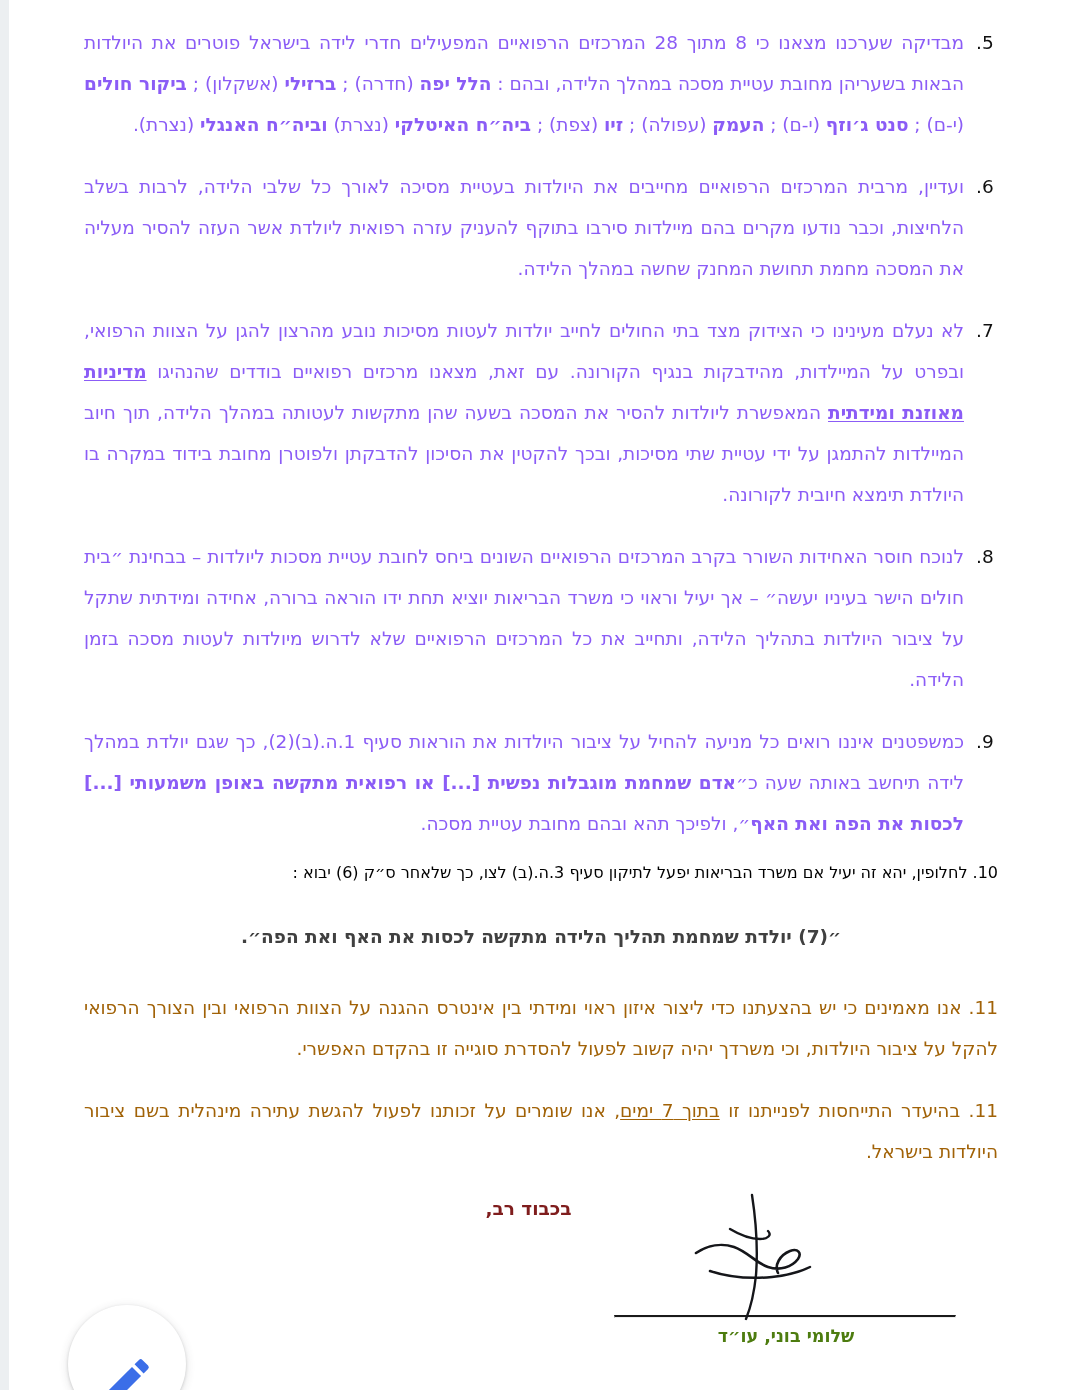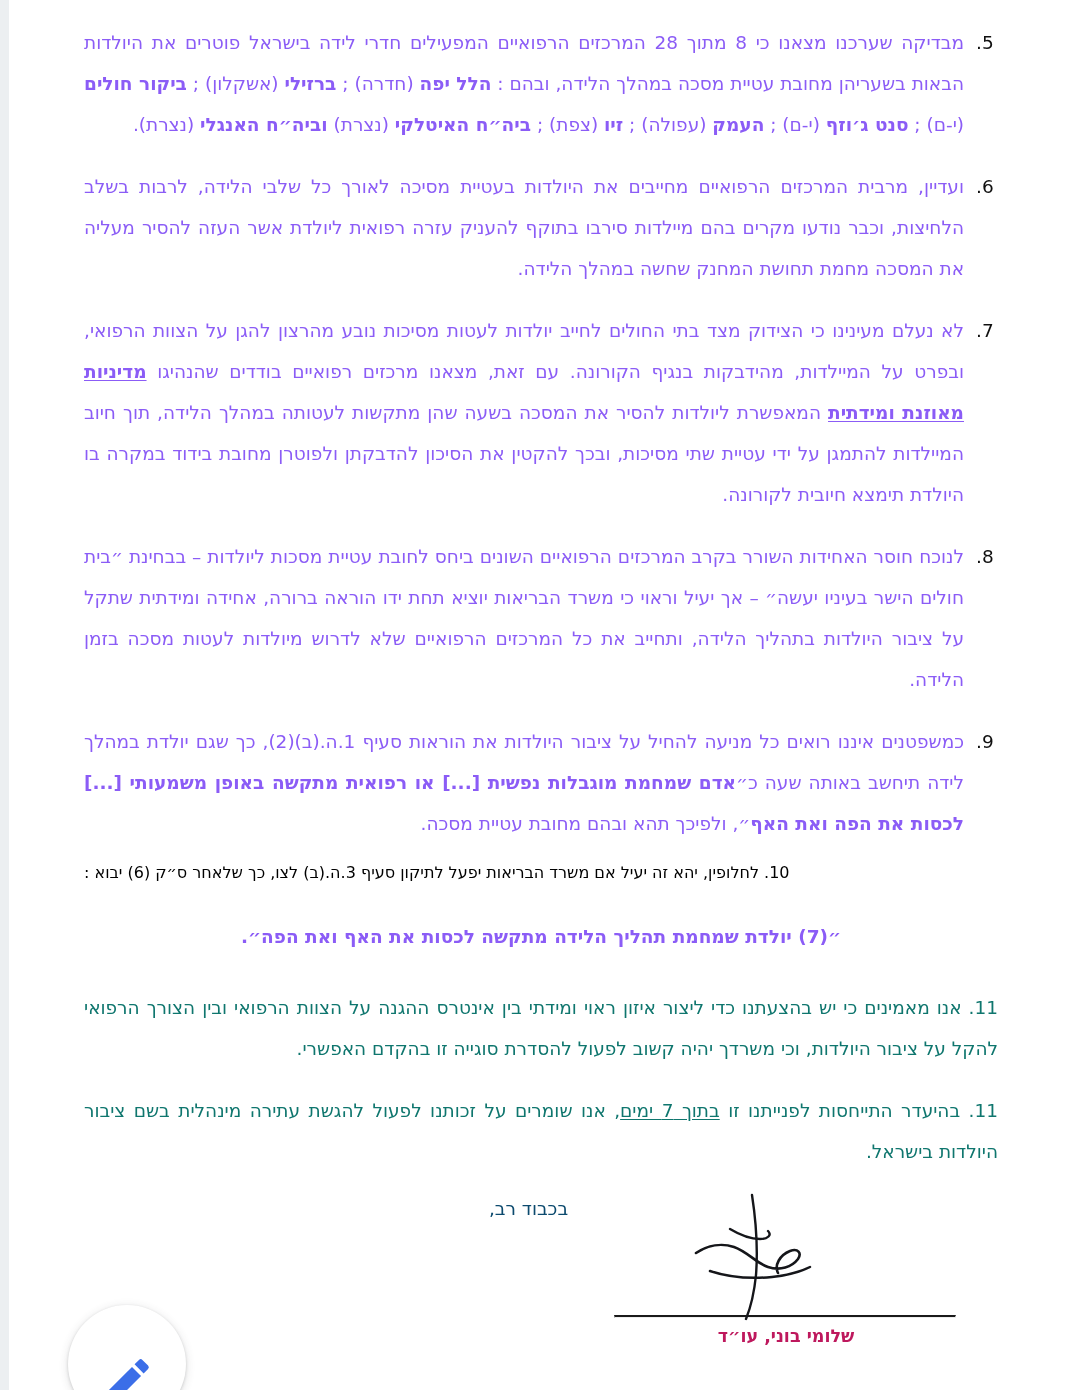--- a/index.html
+++ b/index.html
@@ -63,50 +63,50 @@
     text-align: justify;
     text-justify: inter-word;
     text-align-last: right;
   }
   .clause.tight { margin-bottom: 19px; }
 
   
   .clause-flat {
     font-size: 18.5px;
     line-height: 41px;
-    color: #0f766e;
+    color: #a16207;
     text-align: justify;
     text-align-last: right;
     margin-bottom: 21px;
     padding-right: 0;
   }
 
   .clause-10 {
-    text-align: left;
+    text-align: right;
     margin-bottom: 10px;
   }
   .quote-line {
     text-align: center;
     font-weight: bold;
     font-size: 18.5px;
     line-height: 41px;
-    color: #8b5cf6;
+    color: #404040;
     margin: 34px 0 30px 0;
   }
 
   b, .b { font-weight: bold; }
   .u  { text-decoration: underline; text-underline-offset: 2px; }
   .bu { font-weight: bold; text-decoration: underline; text-underline-offset: 2px; }
 
   
   .sign-greeting {
     text-align: center;
-    font-weight: normal;
-    font-size: 18.5px;
-    color: #0c4a6e;
+    font-weight: bold;
+    font-size: 18.5px;
+    color: #7f1d1d;
     margin: 26px 0 0 0;
     padding-right: 25px;
   }
   .sign-row {
     display: flex;
     flex-direction: row;
     justify-content: space-between;
     align-items: flex-end;
     margin: 18px 42px 0 52px;
   }
@@ -123,21 +123,21 @@
   .sign-block.left  .sign-art svg { left: 22px; }
   .sign-block.right .sign-art svg { right: 62px; }
   .sign-rule {
     border-top: 2px solid #1a1a1a;
     width: 100%;
     margin: 0;
   }
   .sign-name {
     font-weight: bold;
     font-size: 17.5px;
-    color: #be185d;
+    color: #4d7c0f;
     padding-top: 8px;
     white-space: nowrap;
   }
 
   
   .cc {
     margin: 36px 92px 0 0;
     text-align: right;
   }
   .cc-title {

